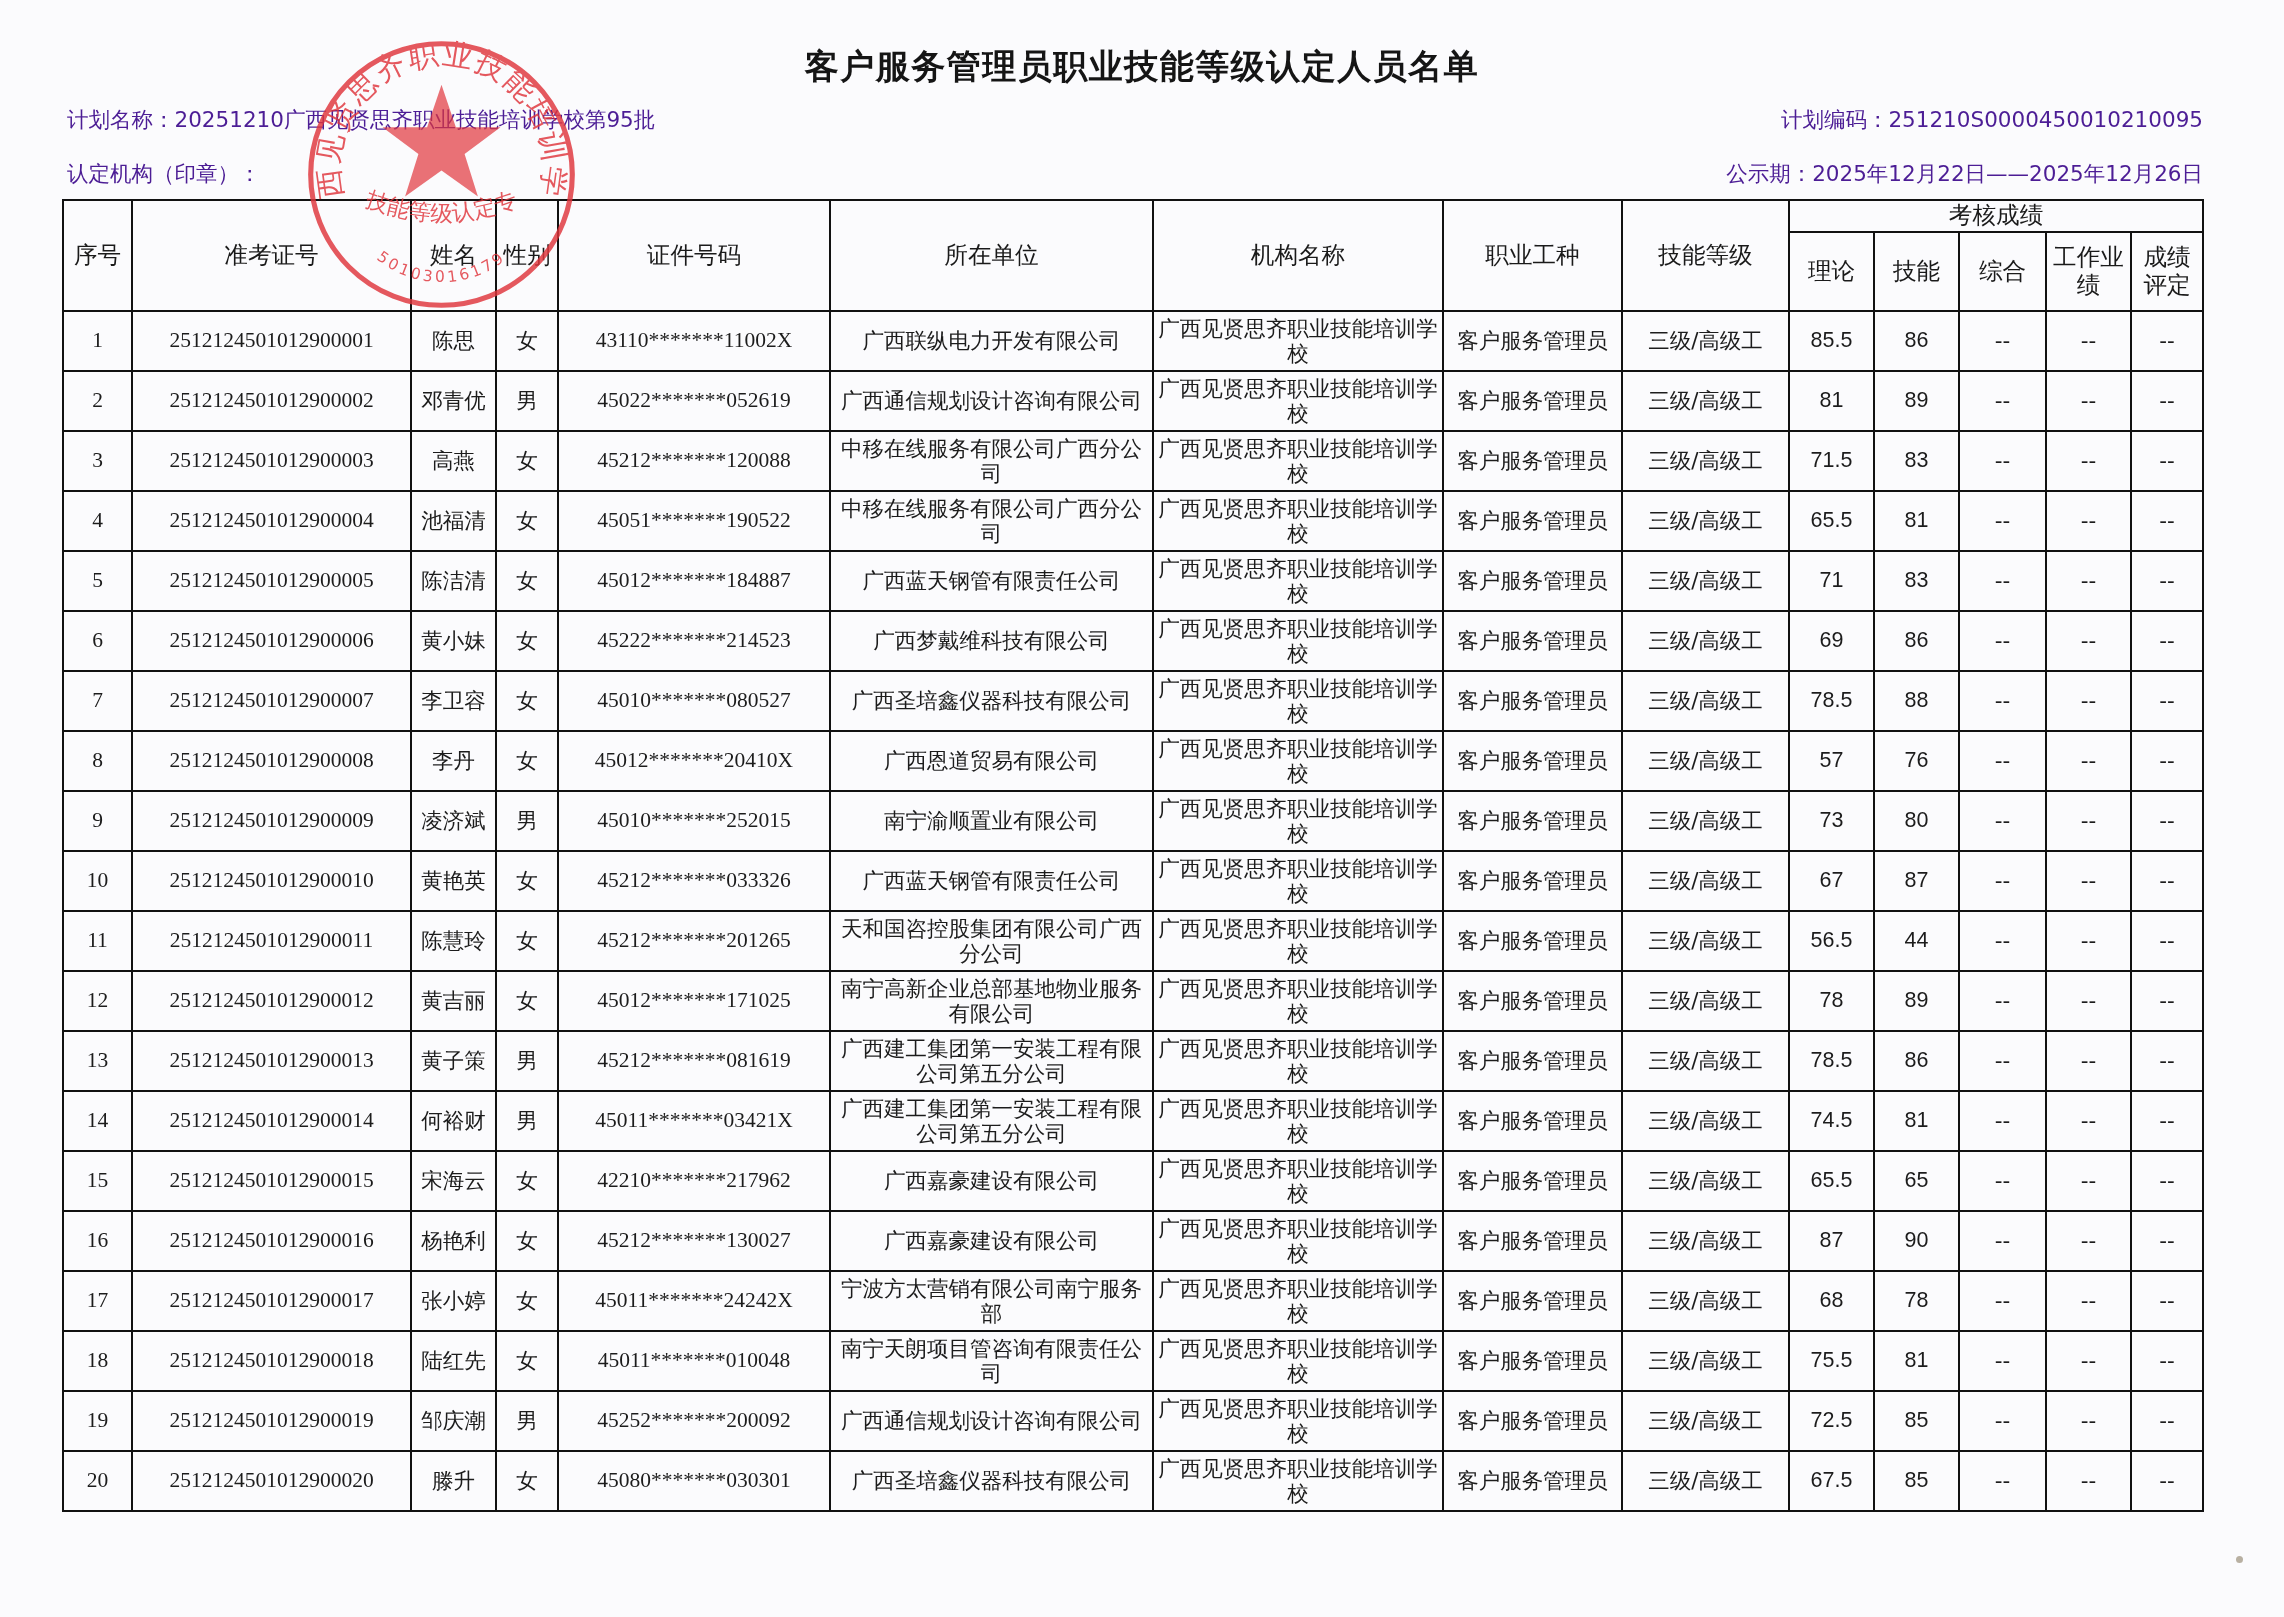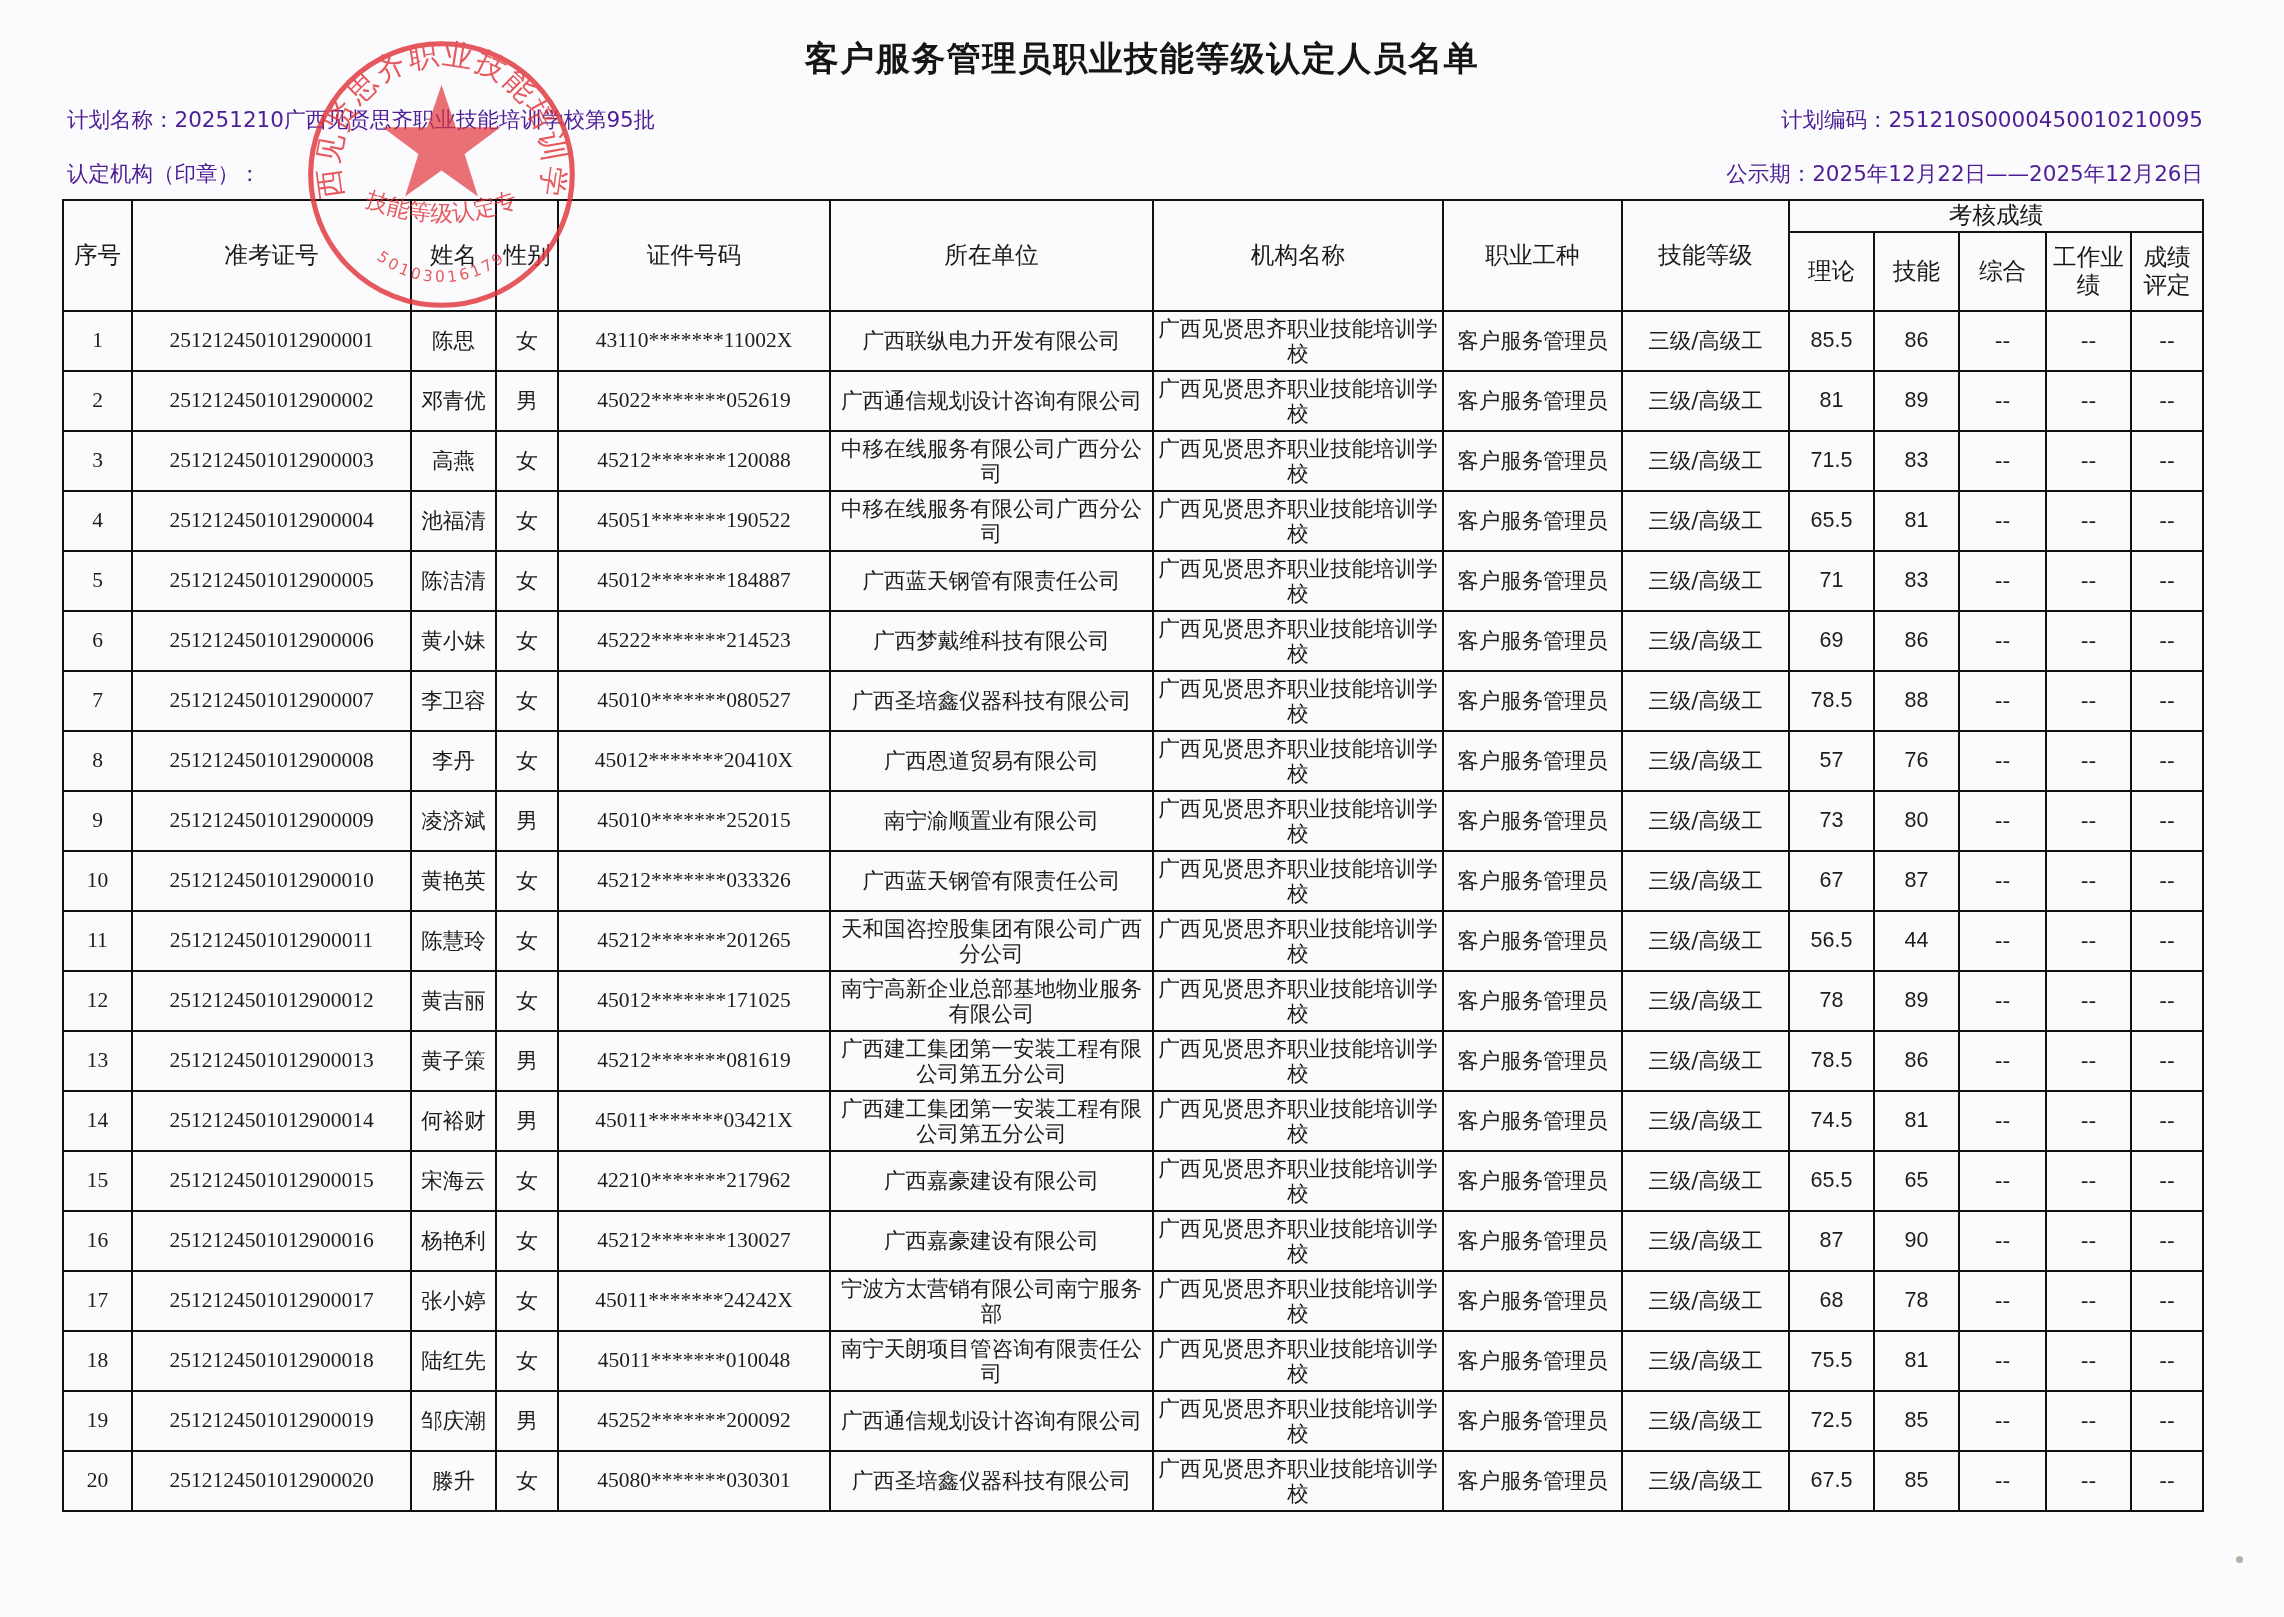--- a/index.html
+++ b/index.html
@@ -5,21 +5,21 @@
   html, body { margin: 0; padding: 0; }
   body {
     width: 2284px; height: 1618px;
     background: #fbfbfd;
     position: relative;
     overflow: hidden;
     font-family: "DejaVu Sans", "Liberation Sans", sans-serif;
     color: #1c1c1c;
   }
   .title {
-    position: absolute; left: 0; right: 0; top: 36px;
+    position: absolute; left: 0; right: 0; top: 44px;
     text-align: center;
     font-size: 34px; font-weight: bold; letter-spacing: 1.5px;
     color: #151515;
   }
   .meta {
     position: absolute; font-size: 21.5px; color: #4c1d95;
     white-space: nowrap;
   }
   .meta.plan-name { left: 67px; top: 105px; }
   .meta.plan-code { right: 81px; top: 105px; margin-left: 23px; }

